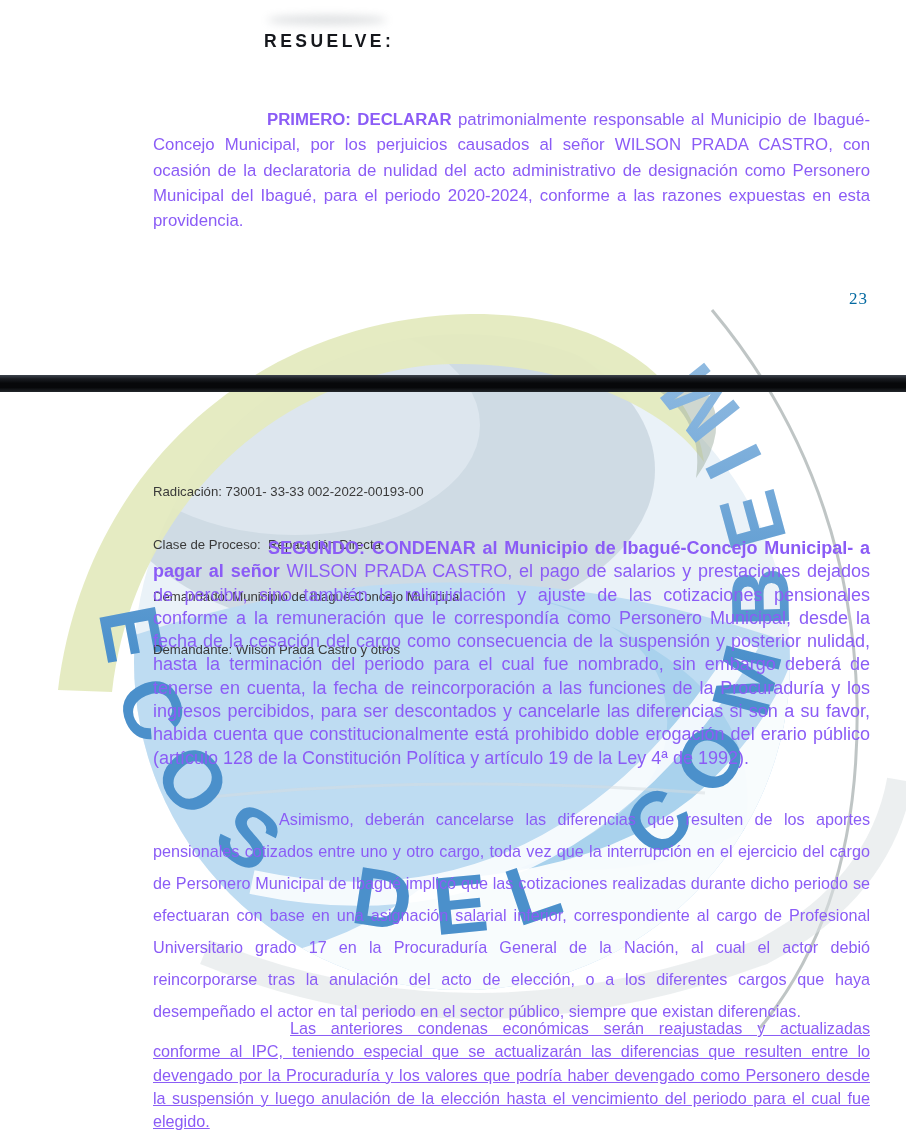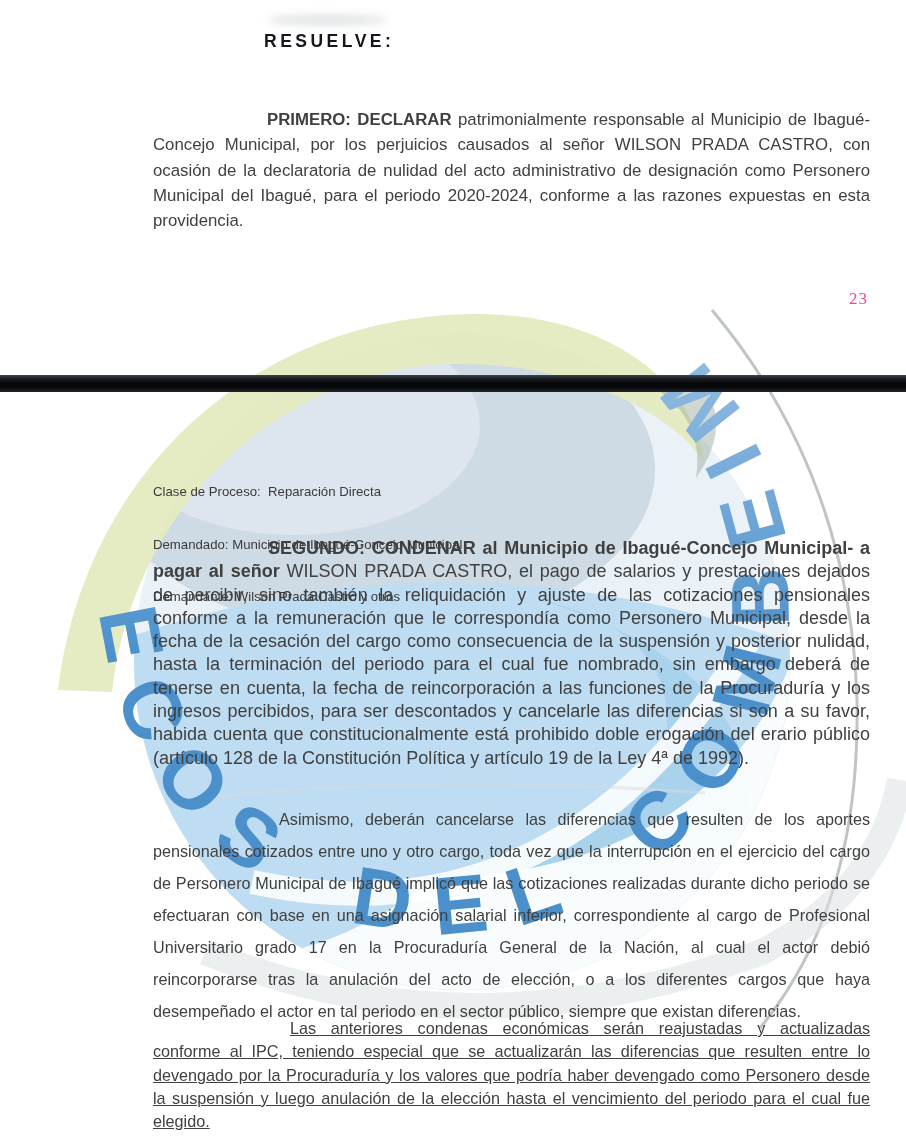--- a/index.html
+++ b/index.html
@@ -16,28 +16,28 @@
   .smudge{
     position:absolute;left:228px;top:15px;width:120px;height:10px;
     background:#9aa0a6;opacity:.32;filter:blur(4px);border-radius:50%;
   }
   .resuelve{
     position:absolute;left:225px;top:31px;
     font-size:17.5px;font-weight:bold;letter-spacing:3.5px;color:#15171c;
   }
   .pageno{
     position:absolute;left:810px;top:289px;
-    font-family:"Liberation Serif",serif;font-size:17px;color:#ec4899;letter-spacing:1px;
+    font-family:"Liberation Serif",serif;font-size:17px;color:#0369a1;letter-spacing:1px;
   }
   .case-header{
     position:absolute;left:114px;top:448px;
     font-size:13.2px;line-height:17.5px;color:#3a3a3a;white-space:pre-wrap;
   }
   .para{
-    position:absolute;left:114px;width:717px;text-align:justify;color:#404040;
+    position:absolute;left:114px;width:717px;text-align:justify;color:#8b5cf6;
   }
   .para .lead{font-weight:bold;}
   .p1{top:107px;font-size:16.8px;line-height:25.3px;text-indent:114px;}
   .p2{top:537px;font-size:18px;line-height:23.3px;text-indent:115px;}
   .p3{top:803px;font-size:16.2px;line-height:32px;text-indent:126px;}
   .p4{top:1017px;font-size:16.2px;line-height:23.3px;text-indent:137px;text-decoration:underline;}
 </style>
 </head>
 <body>
 
@@ -86,20 +86,21 @@
 
     <div class="resuelve">RESUELVE:</div>
 
     <div class="para p1">
       <span class="lead">PRIMERO: DECLARAR</span><span> patrimonialmente responsable al Municipio de Ibagué-Concejo Municipal, por los perjuicios causados al señor WILSON PRADA CASTRO, con ocasión de la declaratoria de nulidad del acto administrativo de designación como Personero Municipal del Ibagué, para el periodo 2020-2024, conforme a las razones expuestas en esta providencia.</span>
     </div>
 
     <div class="pageno">23</div>
 
     <div class="case-header">
+      <div>Radicación: 73001- 33-33 002-2022-00193-00</div>
       <div>Clase de Proceso:  Reparación Directa</div>
       <div>Demandado: Municipio de Ibagué-Concejo Municipal</div>
       <div>Demandante: Wilson Prada Castro y otros</div>
     </div>
 
     <div class="para p2">
       <span class="lead">SEGUNDO: CONDENAR al Municipio de Ibagué-Concejo Municipal- a pagar al señor</span><span> WILSON PRADA CASTRO, el pago de salarios y prestaciones dejados de percibir, sino también la reliquidación y ajuste de las cotizaciones pensionales conforme a la remuneración que le correspondía como Personero Municipal, desde la fecha de la cesación del cargo como consecuencia de la suspensión y posterior nulidad, hasta la terminación del periodo para el cual fue nombrado, sin embargo deberá de tenerse en cuenta, la fecha de reincorporación a las funciones de la Procuraduría y los ingresos percibidos, para ser descontados y cancelarle las diferencias si son a su favor, habida cuenta que constitucionalmente está prohibido doble erogación del erario público (artículo 128 de la Constitución Política y artículo 19 de la Ley 4ª de 1992).</span>
     </div>
 
     <div class="para p3">

